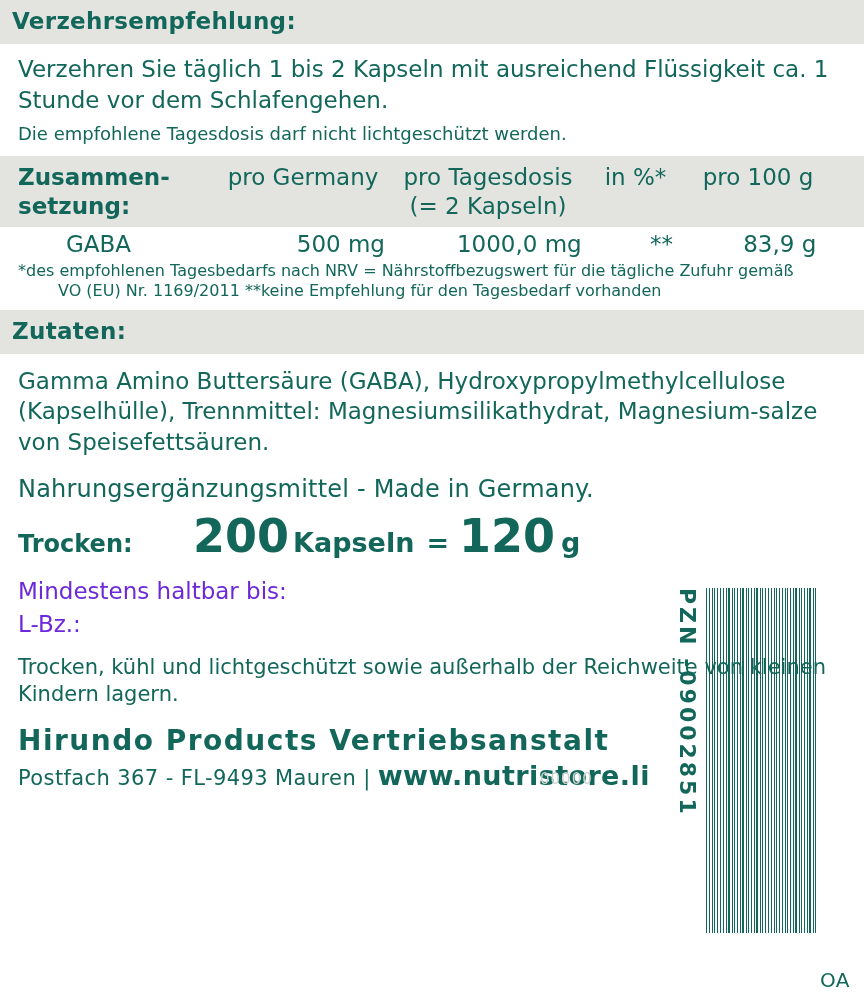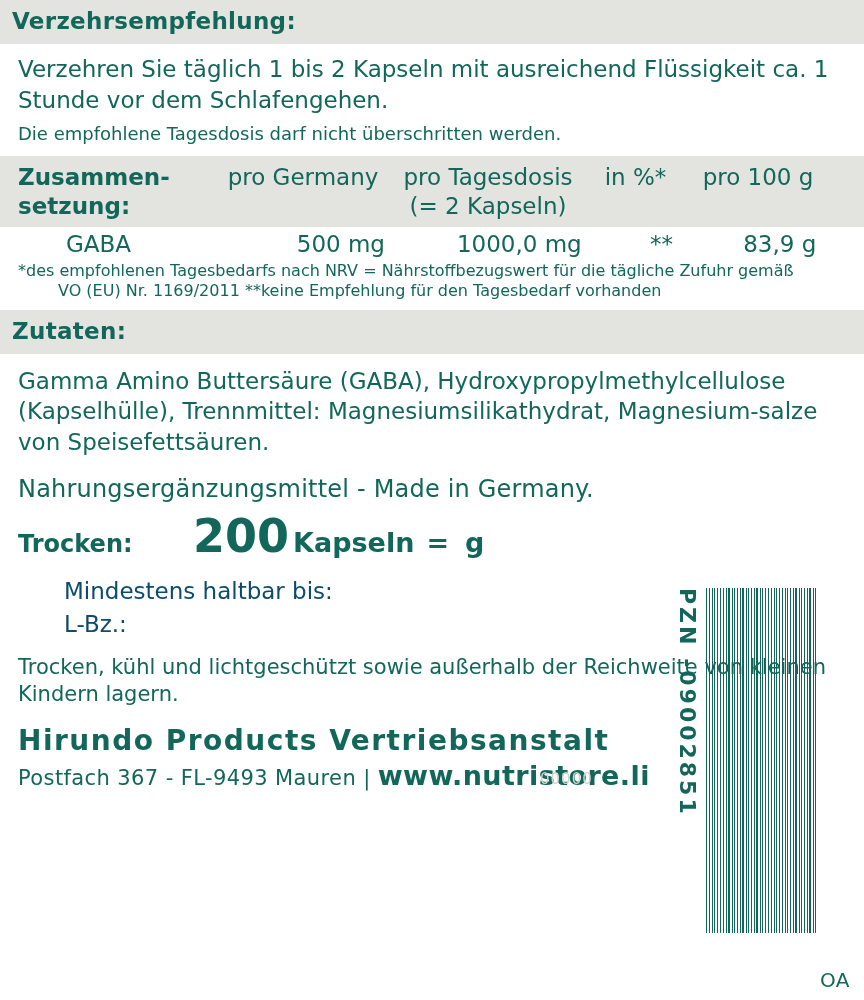--- a/index.html
+++ b/index.html
@@ -121,24 +121,23 @@
     font-weight: bold;
     padding: 0 10px 0 0;
   }
   .unit {
     font-size: 27px;
     font-weight: bold;
     padding-left: 6px;
   }
   .mhd {
     font-size: 23px;
-    color: #0c4a6e;
+    color: #6d28d9;
     padding: 14px 18px 0 18px;
     line-height: 1.4;
-    margin-left: 46px;
   }
   .storage {
     font-size: 21px;
     color: #12675a;
     padding: 14px 18px 0 18px;
     line-height: 1.3;
   }
   .company {
     font-size: 28px;
     font-weight: bold;
@@ -202,21 +201,21 @@
     letter-spacing: 1px;
   }
 </style>
 </head>
 <body>
 
 <div class="label">
 
   <div class="band section-head">Verzehrsempfehlung:</div>
   <div class="body-text">Verzehren Sie täglich 1 bis 2 Kapseln mit ausreichend Flüssigkeit ca. 1 Stunde vor dem Schlafengehen.</div>
-  <div class="small-note">Die empfohlene Tagesdosis darf nicht überschritten werden.</div>
+  <div class="small-note">Die empfohlene Tagesdosis darf nicht lichtgeschützt werden.</div>
 
   <div class="band">
     <div class="comp-head">
       <div class="ttl">
         <div>Zusammen-</div>
         <div>setzung:</div>
       </div>
       <div class="cols">
         <div class="colrow">
           <div class="c1">pro Germany</div>
@@ -250,20 +249,21 @@
   <div class="band section-head">Zutaten:</div>
   <div class="ingredients">Gamma Amino Buttersäure (GABA), Hydroxypropylmethylcellulose (Kapselhülle), Trennmittel: Magnesiumsilikathydrat, Magnesium-salze von Speisefettsäuren.</div>
 
   <div class="claim">Nahrungsergänzungsmittel - Made in Germany.</div>
 
   <div class="content-row">
     <div class="lbl">Trocken:</div>
     <div class="big-num">200</div>
     <div class="mid-word">Kapseln</div>
     <div class="eq">=</div>
+    <div class="big-num">120</div>
     <div class="unit">g</div>
   </div>
 
   <div class="mhd">
     <div>Mindestens haltbar bis:</div>
     <div>L-Bz.:</div>
   </div>
   <div class="faint">00000</div>
 
   <div class="storage">Trocken, kühl und lichtgeschützt sowie außerhalb der Reichweite von kleinen Kindern lagern.</div>

